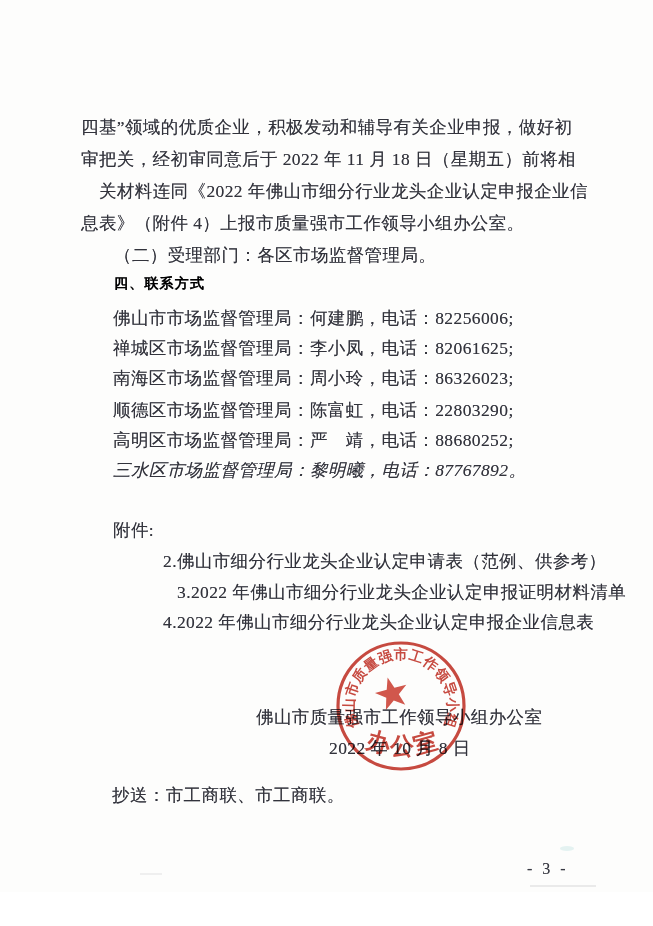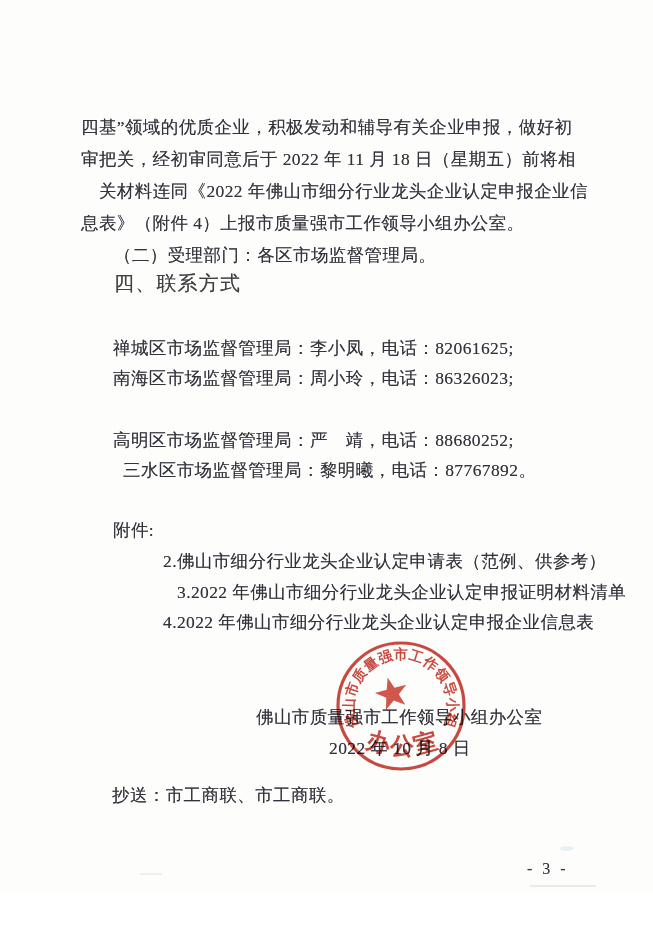--- a/index.html
+++ b/index.html
@@ -15,24 +15,24 @@
     position: absolute;
     white-space: pre;
     font-size: 17.5px;
     line-height: 24px;
     letter-spacing: 0.4px;
     color: #32333c;
     text-shadow: 0 0 0.5px rgba(50,50,60,0.55);
   }
   .heading {
     font-family: "Liberation Sans", "DejaVu Sans", sans-serif;
-    font-weight: 400;
-    font-size: 20px;
+    font-weight: 700;
+    font-size: 14px;
     letter-spacing: 1.2px;
-    color: #404040;
+    color: #000000;
   }
   .pagenum {
     font-size: 16px;
     letter-spacing: 3px;
     color: #3a3b44;
   }
   .seal {
     position: absolute;
     left: 324px;
     top: 631px;
@@ -57,24 +57,26 @@
 
   <div class="tline" style="left:81px;  top:115px;">四基”领域的优质企业，积极发动和辅导有关企业申报，做好初</div>
   <div class="tline" style="left:81px;  top:147px;">审把关，经初审同意后于 2022 年 11 月 18 日（星期五）前将相</div>
   <div class="tline" style="left:81px;  top:179px;margin-left:18px;">关材料连同《2022 年佛山市细分行业龙头企业认定申报企业信</div>
   <div class="tline" style="left:81px;  top:211px;">息表》（附件 4）上报市质量强市工作领导小组办公室。</div>
 
   <div class="tline" style="left:114px; top:243px;">（二）受理部门：各区市场监督管理局。</div>
 
   <div class="tline heading" style="left:114px; top:271px;">四、联系方式</div>
 
+  <div class="tline" style="left:113px; top:306px;">佛山市市场监督管理局：何建鹏，电话：82256006;</div>
   <div class="tline" style="left:113px; top:336px;">禅城区市场监督管理局：李小凤，电话：82061625;</div>
   <div class="tline" style="left:113px; top:366px;">南海区市场监督管理局：周小玲，电话：86326023;</div>
+  <div class="tline" style="left:113px; top:398px;">顺德区市场监督管理局：陈富虹，电话：22803290;</div>
   <div class="tline" style="left:113px; top:428px;font-family:Liberation Serif, serif;">高明区市场监督管理局：严　靖，电话：88680252;</div>
-  <div class="tline" style="left:123px; top:458px;">三水区市场监督管理局：黎明曦，电话：87767892。</div>
+  <div class="tline" style="left:113px; top:458px;font-style:italic;">三水区市场监督管理局：黎明曦，电话：87767892。</div>
 
   <div class="tline" style="left:113px; top:518px;">附件:</div>
   <div class="tline" style="left:163px; top:549px;">2.佛山市细分行业龙头企业认定申请表（范例、供参考）</div>
   <div class="tline" style="left:177px; top:580px;">3.2022 年佛山市细分行业龙头企业认定申报证明材料清单</div>
   <div class="tline" style="left:163px; top:610px;">4.2022 年佛山市细分行业龙头企业认定申报企业信息表</div>
 
   <div class="tline" style="left:256px; top:705px;">佛山市质量强市工作领导小组办公室</div>
   <div class="tline" style="left:329px; top:736px;">2022 年 10 月 8 日</div>
 
   <svg class="seal" width="150" height="150" viewBox="0 0 150 150">

